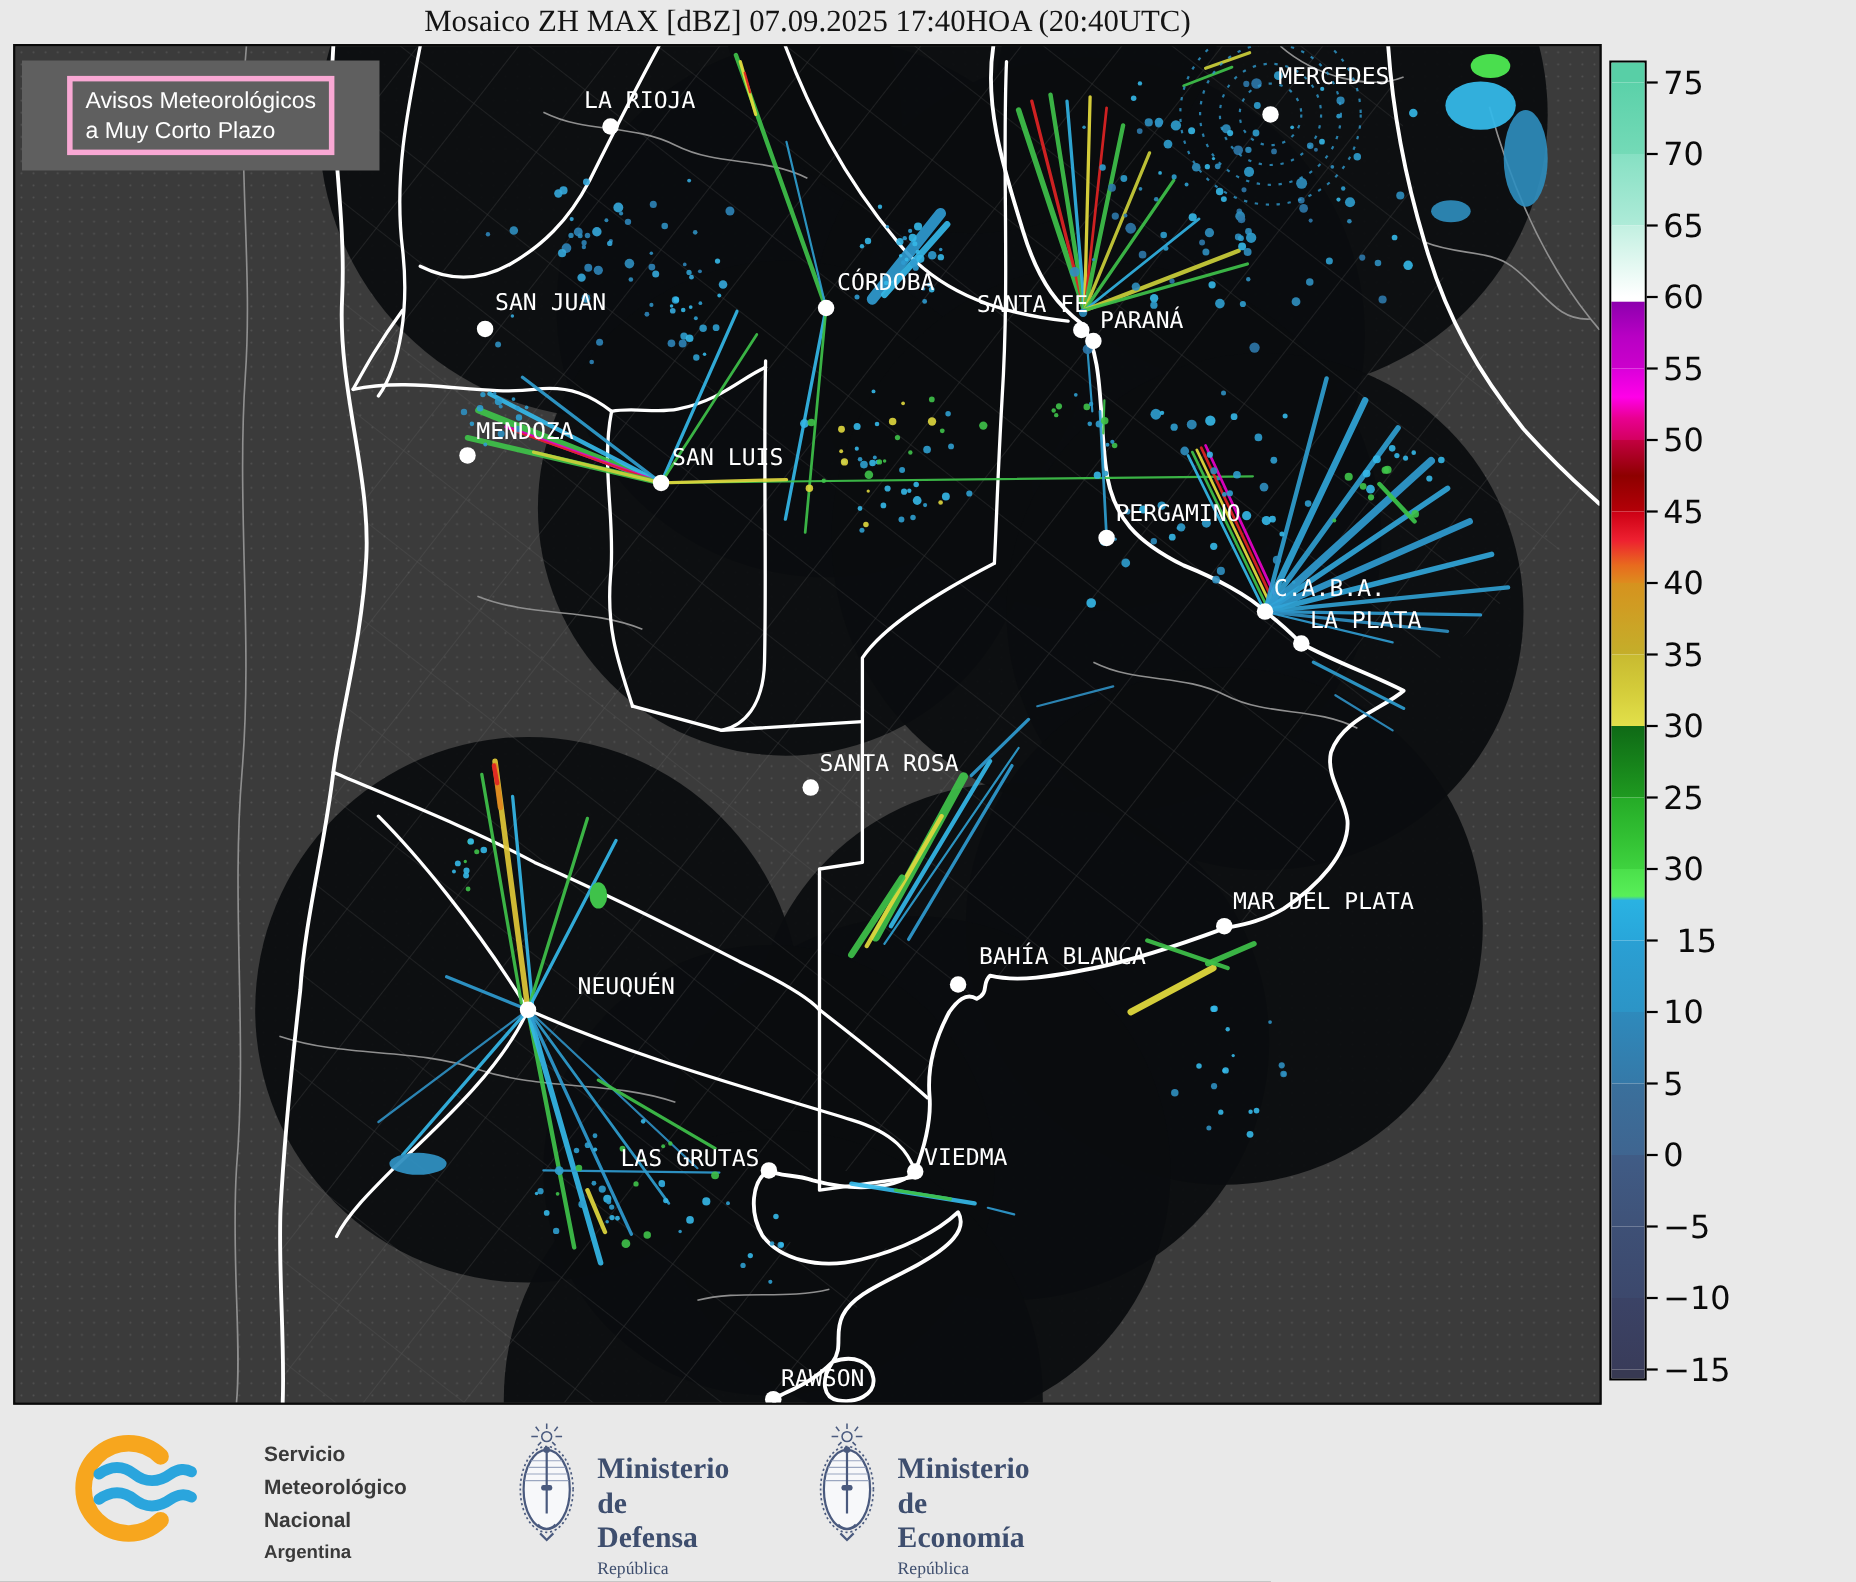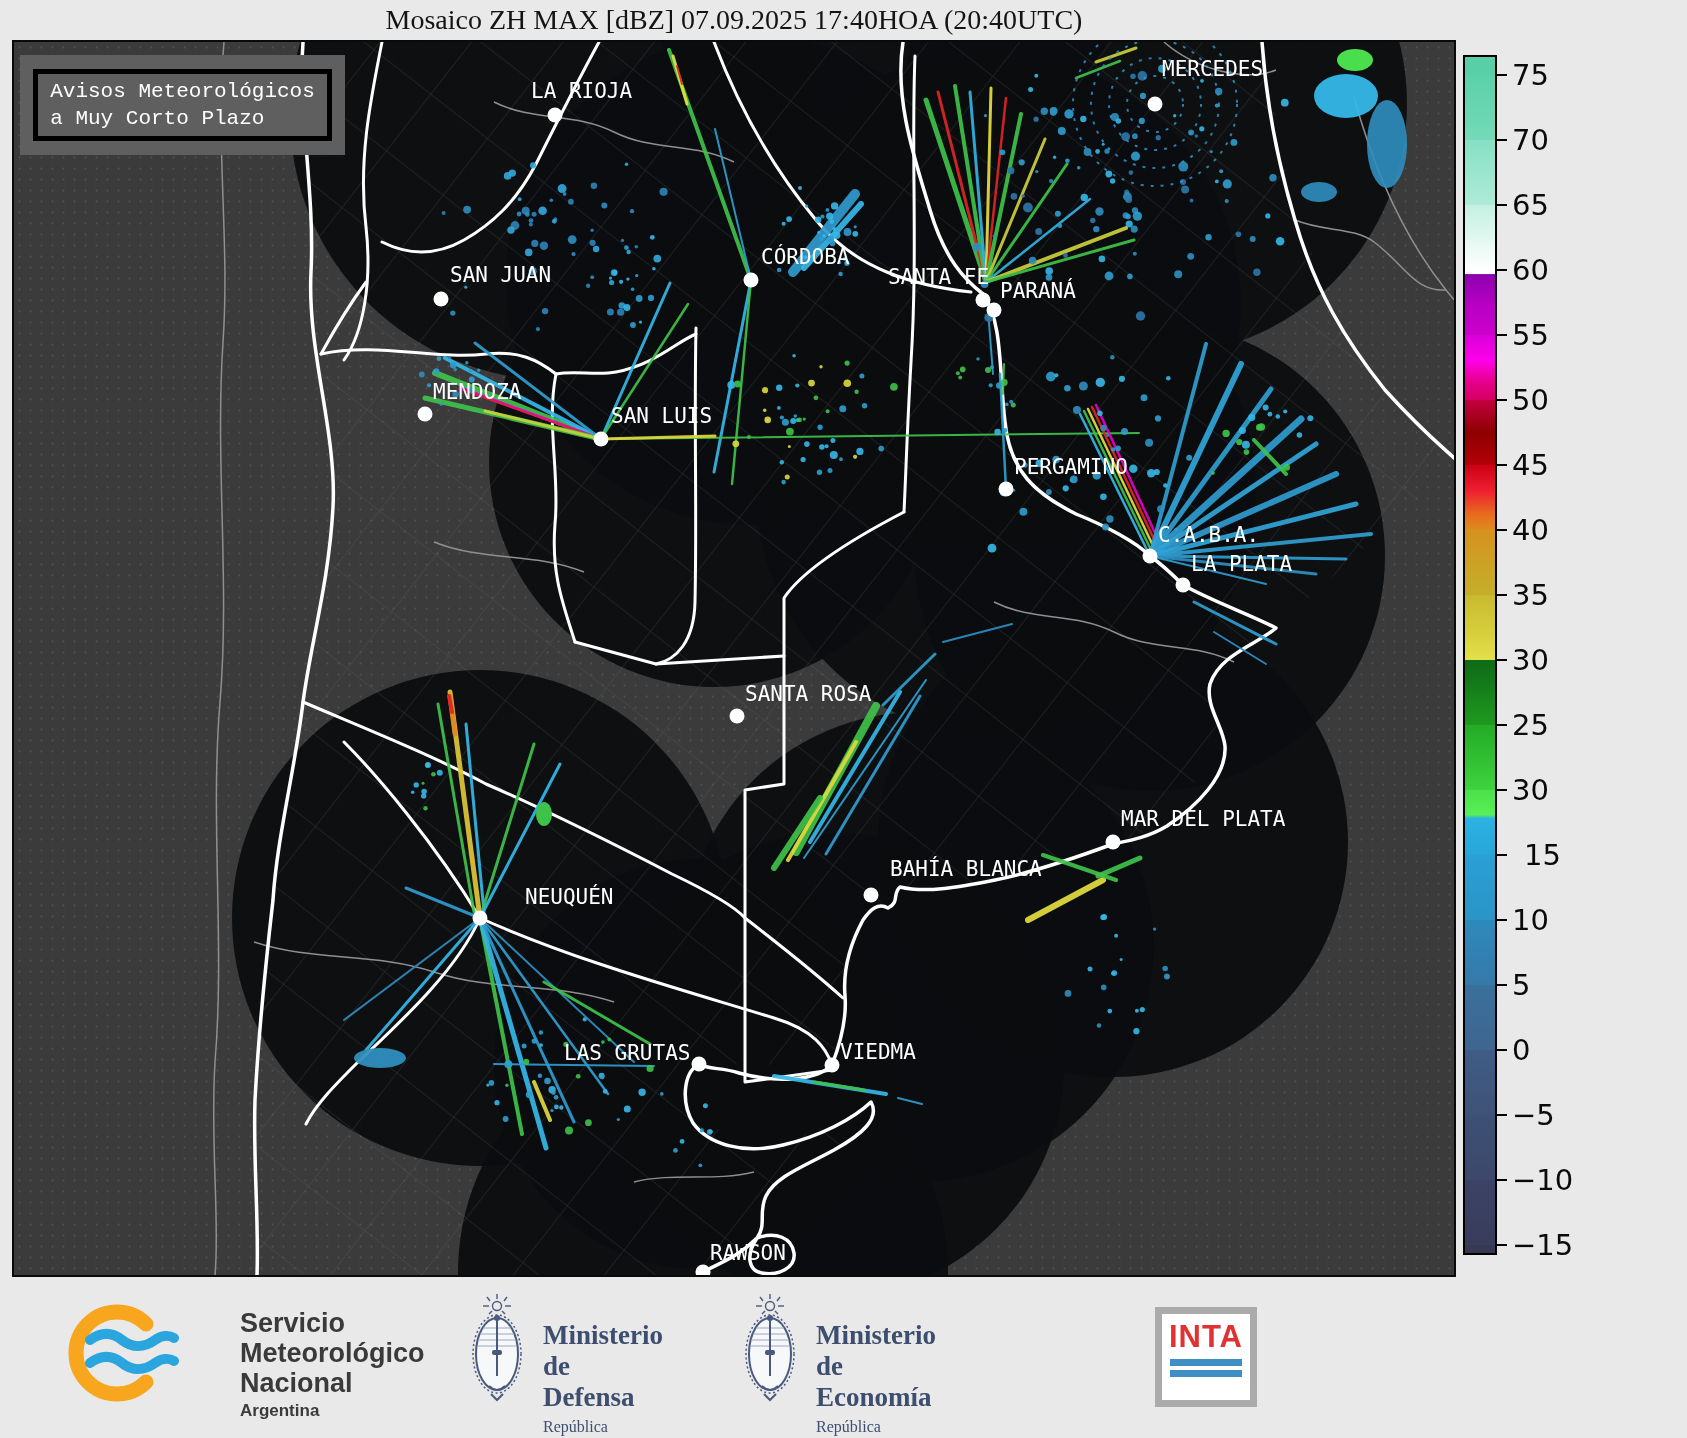--- a/index.html
+++ b/index.html
@@ -20,38 +20,38 @@
   #map svg{position:absolute;left:0;top:0;}
   .city-label{
     position:absolute;color:#ffffff;white-space:nowrap;
     font-family:"DejaVu Sans Mono",monospace;font-size:21px;line-height:22px;
   }
   #warning-panel{
     position:absolute;left:6px;top:13px;width:325px;height:100px;
     background:#5f5f5f;display:flex;align-items:center;justify-content:center;
   }
   #warning-box{
-    border:5px solid #000000;background:#5f5f5f;color:#ffffff;
-    font-family:Liberation Mono, monospace;font-size:21px;line-height:27px;
+    border:5px solid #f9a8d4;background:#5f5f5f;color:#ffffff;
+    font-family:Liberation Sans, sans-serif;font-size:21px;line-height:27px;
     padding:4px 12px;white-space:nowrap;
   }
   #colorbar{
     position:absolute;left:1463px;top:55px;width:30px;height:1196px;
     border:2px solid #000;background:#fff;display:flex;flex-direction:column;
   }
   .cb-seg{width:100%;}
   .cb-tick{position:absolute;width:10px;height:2px;background:#000;left:1497px;}
   .cb-label{
     position:absolute;left:1512px;color:#0a0a0a;font-size:29px;
     font-family:"DejaVu Sans",sans-serif;line-height:30px;
   }
   #footer{position:absolute;left:0;top:1277px;width:1687px;height:161px;}
   .flogo{position:absolute;}
   .smn-text{position:absolute;left:180px;top:18px;}
-  .smn-name{font-family:"Liberation Sans",sans-serif;font-weight:600;font-size:27px;line-height:30px;color:#3a3a3a;}
+  .smn-name{font-family:"Liberation Sans",sans-serif;font-weight:600;font-size:19px;line-height:30px;color:#3a3a3a;}
   .smn-sub{font-family:"Liberation Sans",sans-serif;font-weight:700;font-size:17px;color:#3a3a3a;margin-top:3px;}
   .min-text{position:absolute;top:30px;}
   .min-l{font-family:"Liberation Serif",serif;font-weight:700;font-size:27px;line-height:31px;color:#3e4e6e;}
   .min-sub{font-family:"Liberation Serif",serif;font-size:16px;color:#3e4e6e;margin-top:5px;}
   #inta-box{
     position:absolute;left:1155px;top:30px;width:102px;height:100px;
     background:#ababab;box-sizing:border-box;padding:7px;
   }
   #inta-inner{width:100%;height:100%;background:#ffffff;box-sizing:border-box;padding-top:5px;text-align:center;}
   #inta-word{font-family:"Liberation Sans",sans-serif;font-weight:700;font-size:31px;color:#e03232;letter-spacing:1px;}
@@ -801,21 +801,14 @@
       <path d="M 24,96 Q 32,104 40,96" fill="none" stroke="#4a5a7e" stroke-width="2"></path>
       <path d="M 26,104 L 32,110 L 38,104" fill="none" stroke="#4a5a7e" stroke-width="2"></path>
     </svg>
     <div class="min-text" style="left:78px;">
       <div class="min-l">Ministerio</div>
       <div class="min-l">de Economía</div>
       <div class="min-sub">República Argentina</div>
     </div>
   </div>
 
-  <div id="inta-box">
-    <div id="inta-inner">
-      <div id="inta-word">INTA</div>
-      <div class="inta-bar"></div>
-      <div class="inta-bar"></div>
-    </div>
-  </div>
 
 </div>
 
 </body></html>

